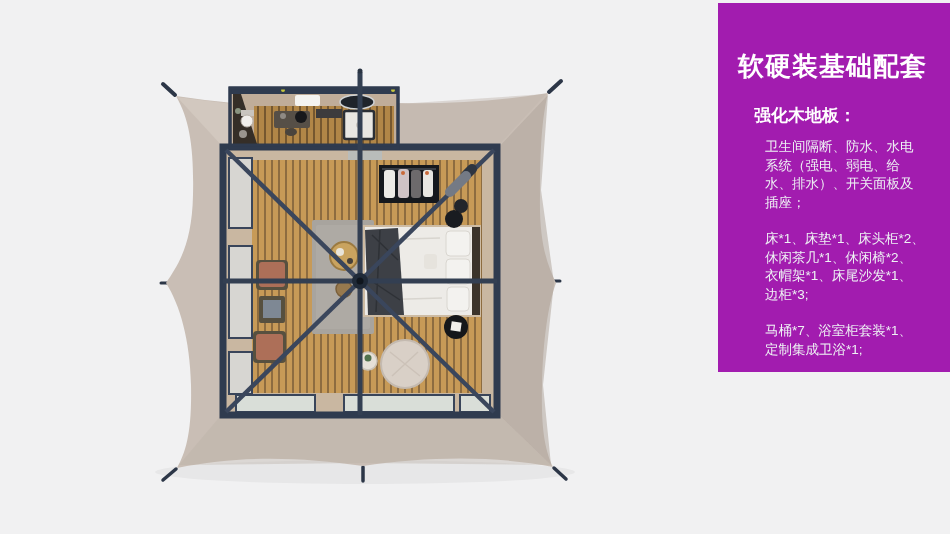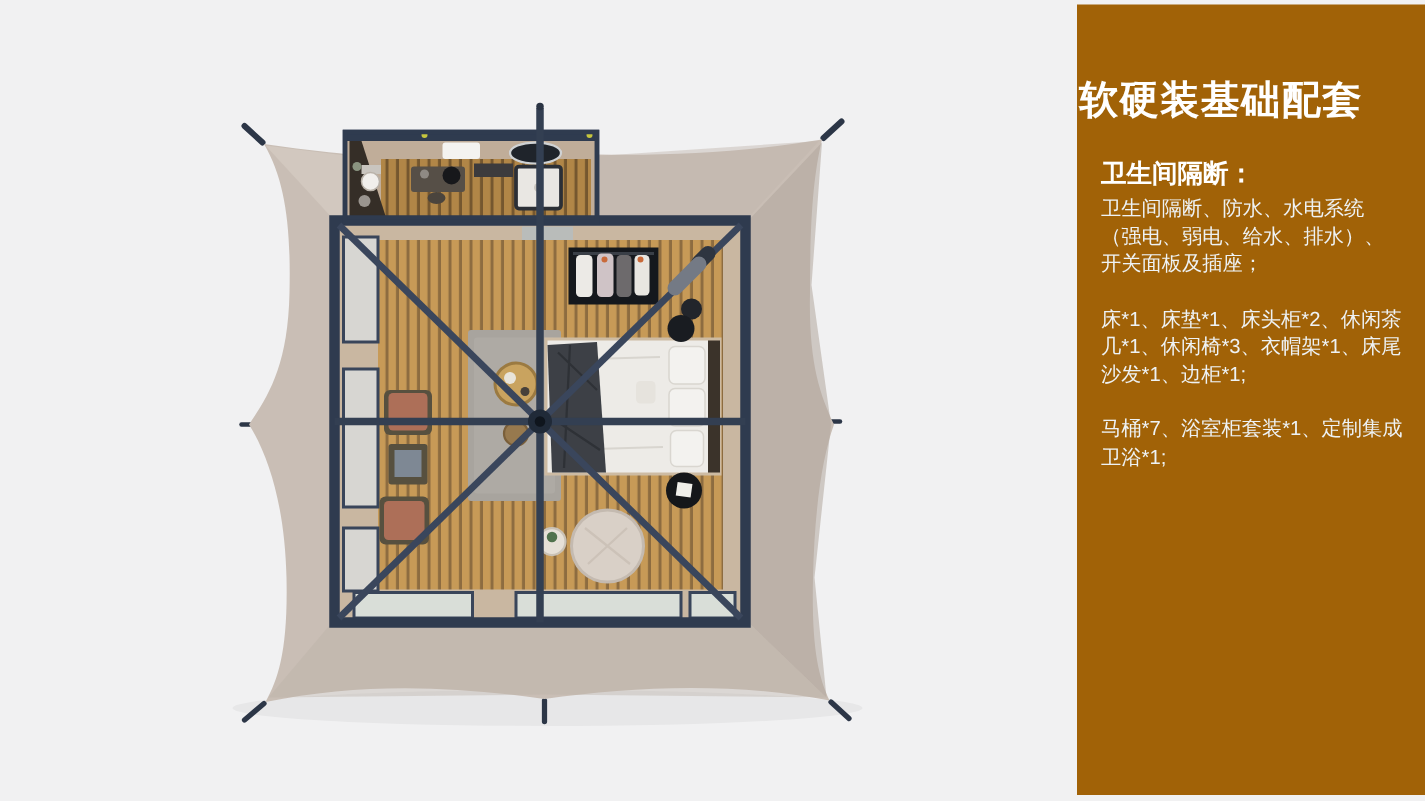--- a/index.html
+++ b/index.html
@@ -4,35 +4,35 @@
 <style>
   html,body{margin:0;padding:0;}
   body{
     width:950px;height:534px;position:relative;overflow:hidden;
     background:#f1f1f2;
     font-family:"Liberation Sans", sans-serif;
   }
   .scene{position:absolute;left:0;top:0;width:718px;height:534px;}
   .scene svg{display:block;width:718px;height:534px;}
   .panel{
-    position:absolute;left:718px;top:3px;width:232px;height:527px;
-    background:#a16207;color:#f2f5f7;box-sizing:border-box;
-    padding:46px 14px 0 16px;
+    position:absolute;left:718px;top:3px;width:232px;height:369px;
+    background:#a21caf;color:#f2f5f7;box-sizing:border-box;
+    padding:46px 14px 0 36px;
   }
   .panel h1{
     margin:0 26px 20px -16px;text-align:center;
     font-size:26px;font-weight:bold;letter-spacing:1px;color:#ffffff;
     white-space:nowrap;
   }
   .spec-section{margin:0 0 18px 0;}
   .spec-section h2{
     margin:0 0 3px 0;font-size:17px;font-weight:bold;color:#ffffff;
   }
   .spec-section p{
-    margin:0;font-size:13.5px;line-height:18.5px;color:#eef2f4;
+    margin:11px;font-size:13.5px;line-height:18.5px;color:#eef2f4;
   }
 </style>
 </head>
 <body>
 
 <div class="scene">
 <svg viewBox="0 0 718 534" xmlns="http://www.w3.org/2000/svg">
   <defs>
     <pattern id="wood" width="7" height="8" patternUnits="userSpaceOnUse">
       <rect width="7" height="8" fill="#c79a57"></rect>
@@ -177,26 +177,26 @@
     <circle cx="360" cy="281" r="8" fill="#202a38"></circle>
     <circle cx="360" cy="281" r="3.5" fill="#0f151d"></circle>
   </g>
 </svg>
 </div>
 
 <aside class="panel">
   <h1>软硬装基础配套</h1>
 
   <section class="spec-section">
-    <h2>卫生间隔断：</h2>
+    <h2>强化木地板：</h2>
     <p>卫生间隔断、防水、水电系统（强电、弱电、给水、排水）、开关面板及插座；</p>
   </section>
 
   <section class="spec-section">
-    <p>床*1、床垫*1、床头柜*2、休闲茶几*1、休闲椅*3、衣帽架*1、床尾沙发*1、边柜*1;</p>
+    <p>床*1、床垫*1、床头柜*2、休闲茶几*1、休闲椅*2、衣帽架*1、床尾沙发*1、边柜*3;</p>
   </section>
 
   <section class="spec-section">
   </section>
 
   <section class="spec-section">
     <p>马桶*7、浴室柜套装*1、定制集成卫浴*1;</p>
   </section>
 
 </aside>

